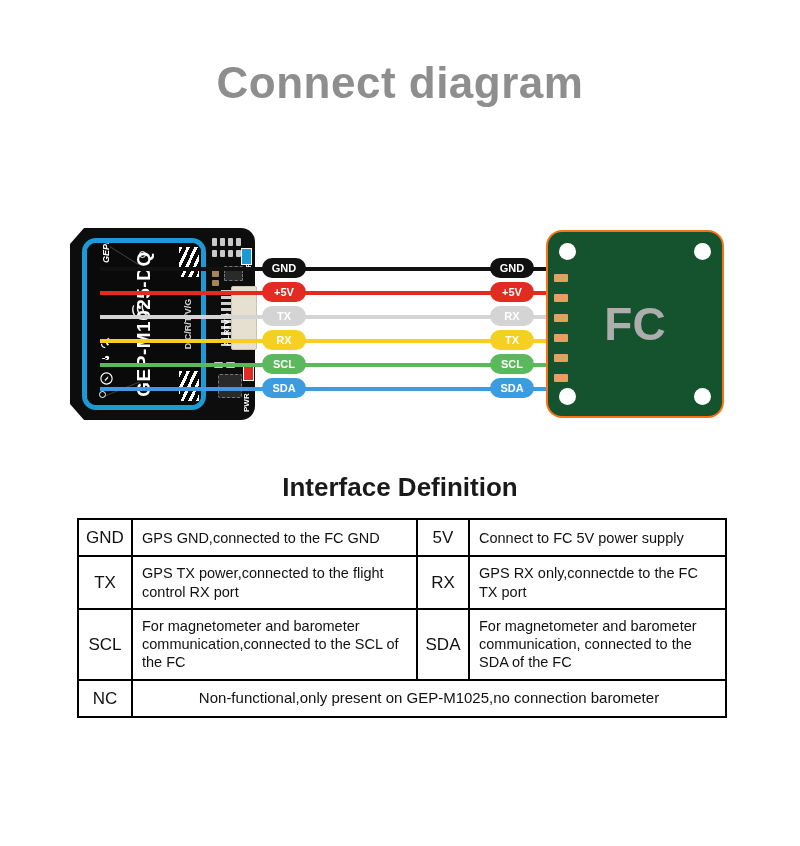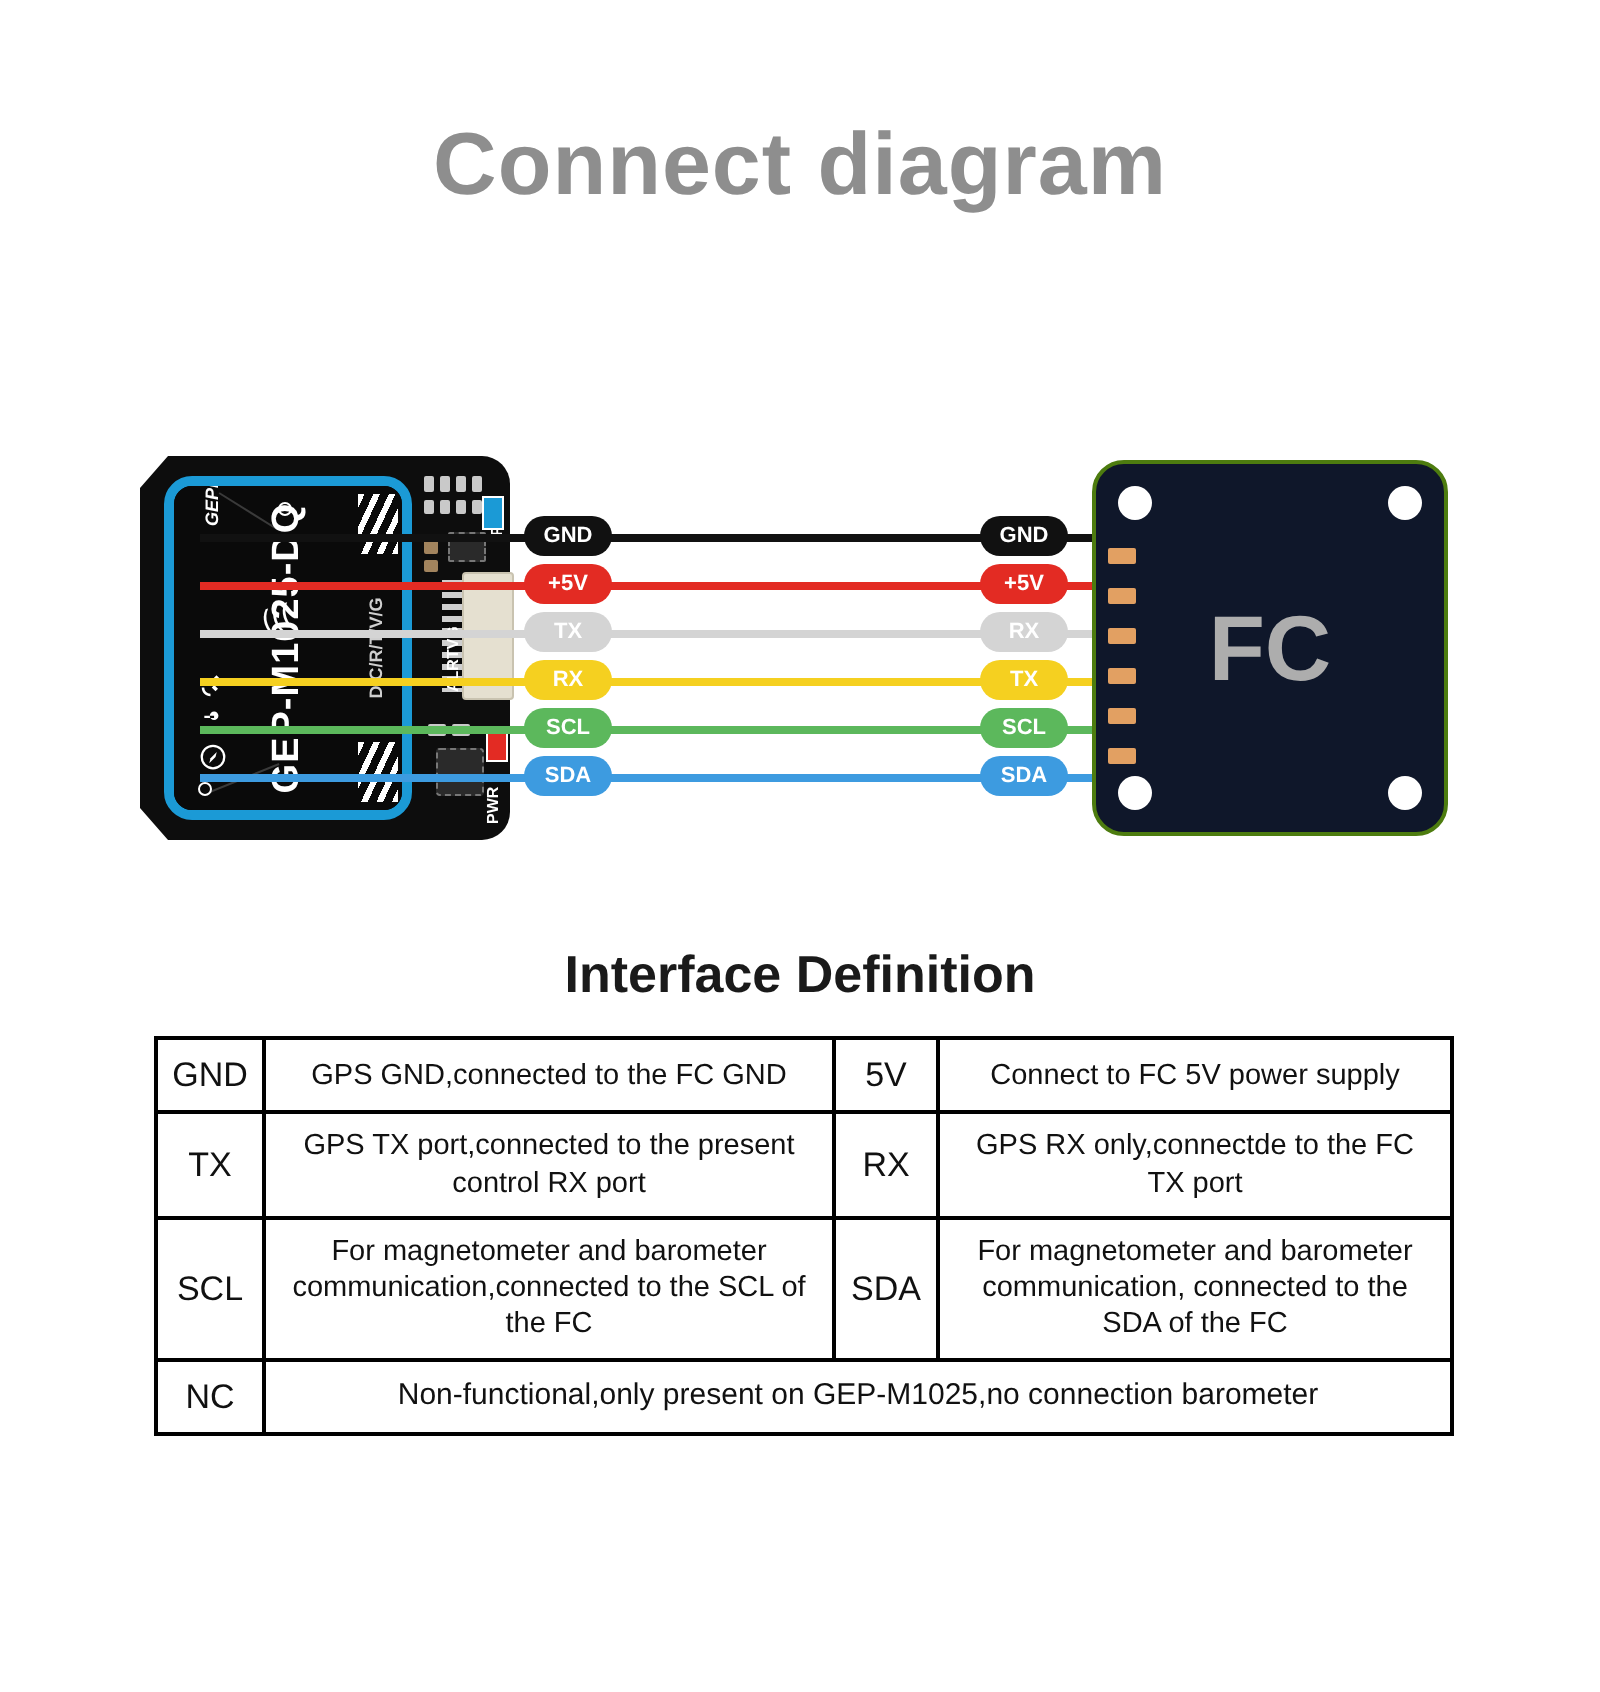--- a/index.html
+++ b/index.html
@@ -233,22 +233,22 @@
   .wire-pill.left  { left: 262px; }
   .wire-pill.right { left: 490px; }
 
   
   #fc-board {
     position: absolute;
     left: 546px;
     top: 20px;
     width: 178px;
     height: 188px;
-    background: #0f172a;
-    border: 2px solid #4d7c0f;
+    background: #14532d;
+    border: 2px solid #f97316;
     border-radius: 16px;
     box-sizing: border-box;
   }
   #fc-label {
     position: absolute;
     left: 0; right: 0;
     top: 50%;
     transform: translateY(-50%);
     text-align: center;
     font-size: 46px;
@@ -296,21 +296,21 @@
     color: #111111;
     padding: 7px 9px;
     line-height: 1.26;
     vertical-align: middle;
   }
   #interface-table td.key {
     text-align: center;
     font-size: 17px;
     padding: 7px 4px;
   }
-  #interface-table td.desc { text-align: center; }
+  #interface-table td.desc { text-align: left; }
   #interface-table td.full { text-align: center; font-size: 15px; }
   .col-k1 { width: 54px; }
   .col-d1 { width: 285px; }
   .col-k2 { width: 52px; }
   .col-d2 { width: 257px; }
 </style>
 </head>
 <body>
 
 <div id="page-title">Connect diagram</div>
@@ -443,21 +443,21 @@
   </colgroup>
   <tbody id="interface-tbody">
       <tr>
         <td class="key">GND</td>
         <td class="desc">GPS GND,connected to the FC GND</td>
         <td class="key">5V</td>
         <td class="desc">Connect to FC 5V power supply</td>
       </tr>
       <tr>
         <td class="key">TX</td>
-        <td class="desc">GPS TX port,connected to the present control RX port</td>
+        <td class="desc">GPS TX power,connected to the flight control RX port</td>
         <td class="key">RX</td>
         <td class="desc">GPS RX only,connectde to the FC TX port</td>
       </tr>
       <tr>
         <td class="key">SCL</td>
         <td class="desc">For magnetometer and barometer communication,connected to the SCL of the FC</td>
         <td class="key">SDA</td>
         <td class="desc">For magnetometer and barometer communication, connected to the SDA of the FC</td>
       </tr>
       <tr>

